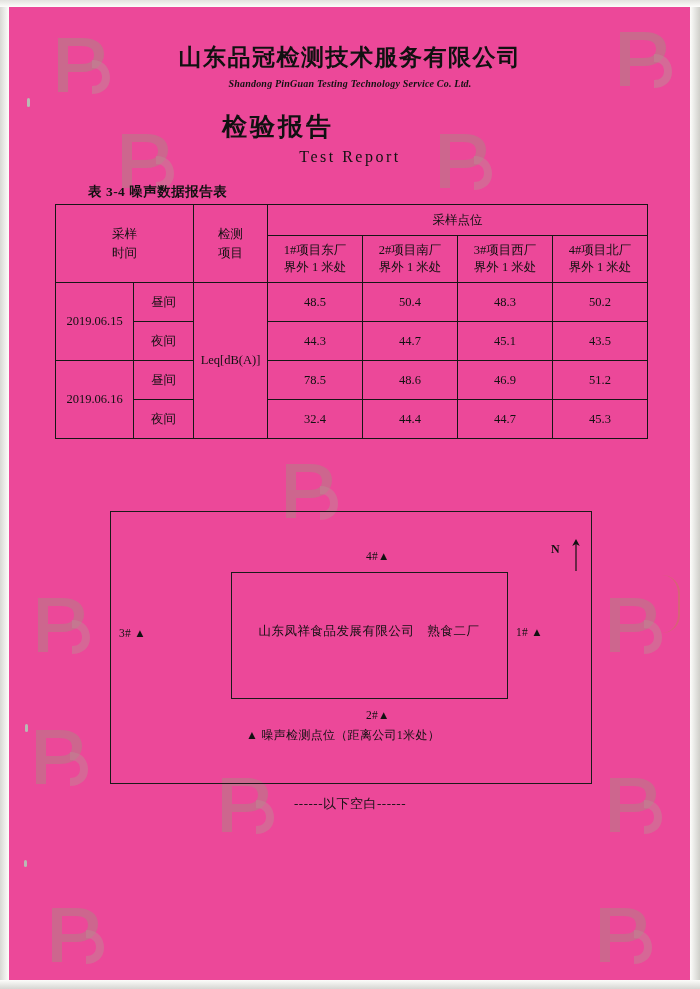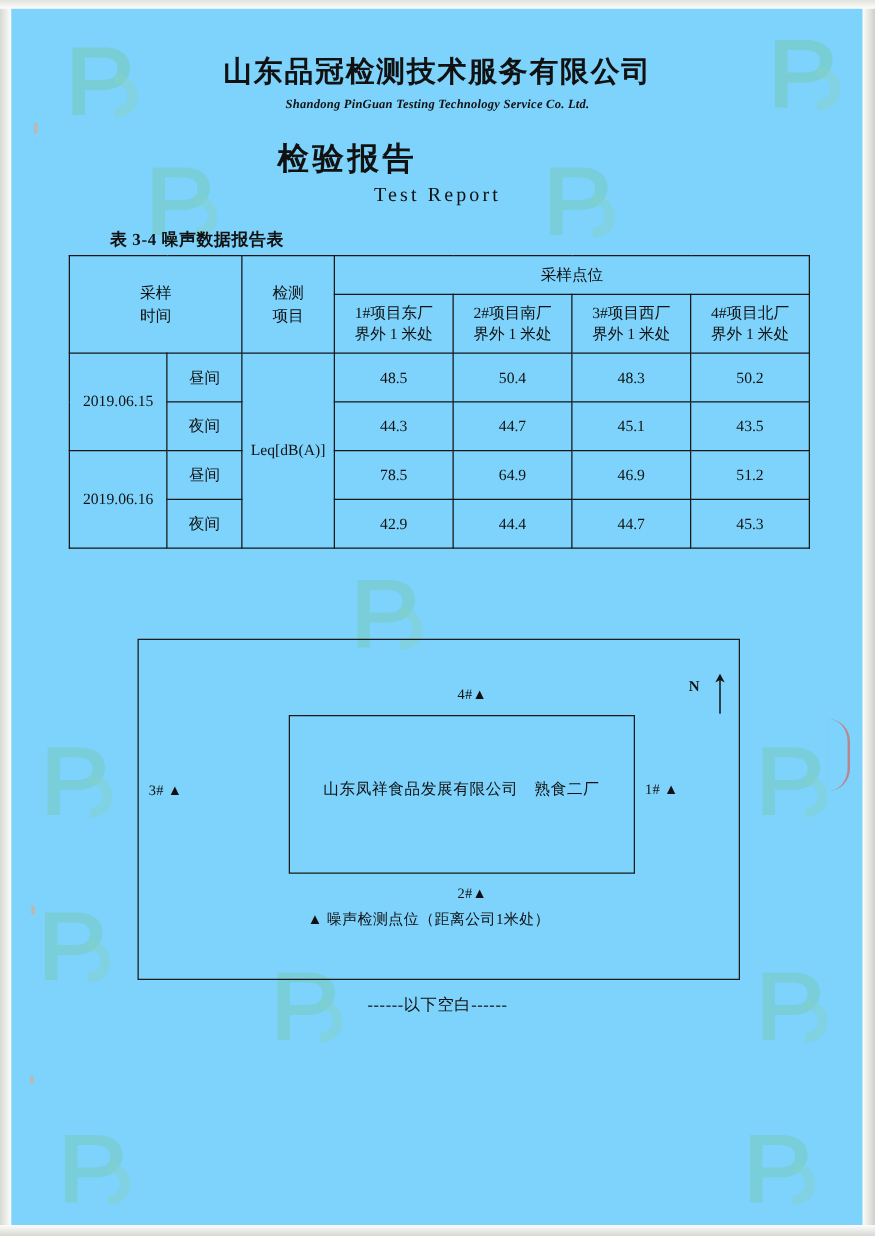--- a/index.html
+++ b/index.html
@@ -14,21 +14,21 @@
     color: #1a1a1a;
     position: relative;
     overflow: hidden;
   }
 
   
   .page {
     position: absolute;
     left: 0; top: 0;
     width: 700px; height: 989px;
-    background: #7dd3fc;
+    background: #ec4899;
   }
   .page-edge-left {
     position: absolute;
     left: 0; top: 0;
     width: 9px; height: 989px;
     background: linear-gradient(to right,#d8d8d4,#fdfdfb);
   }
   .page-edge-right {
     position: absolute;
     right: 0; top: 0;
@@ -376,27 +376,27 @@
           <td class="period-cell">夜间</td>
           <td class="val">44.3</td>
           <td class="val">44.7</td>
           <td class="val">45.1</td>
           <td class="val">43.5</td>
         </tr>
         <tr class="row-data">
           <td class="date-cell" rowspan="2">2019.06.16</td>
           <td class="period-cell">昼间</td>
           <td class="val">78.5</td>
-          <td class="val">64.9</td>
+          <td class="val">48.6</td>
           <td class="val">46.9</td>
           <td class="val">51.2</td>
         </tr>
         <tr class="row-data">
           <td class="period-cell">夜间</td>
-          <td class="val">42.9</td>
+          <td class="val">32.4</td>
           <td class="val">44.4</td>
           <td class="val">44.7</td>
           <td class="val">45.3</td>
         </tr>
       </tbody>
     </table>
   </div>
 
   <div class="diagram">
     <div class="inner-rect"></div>

